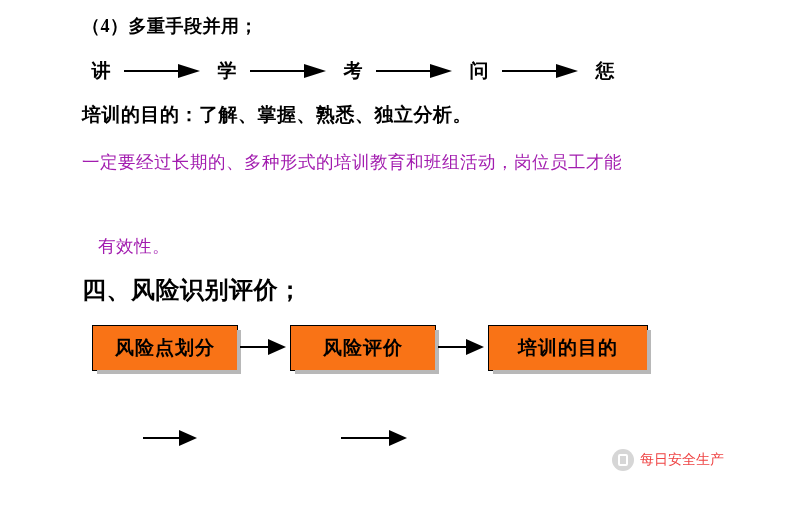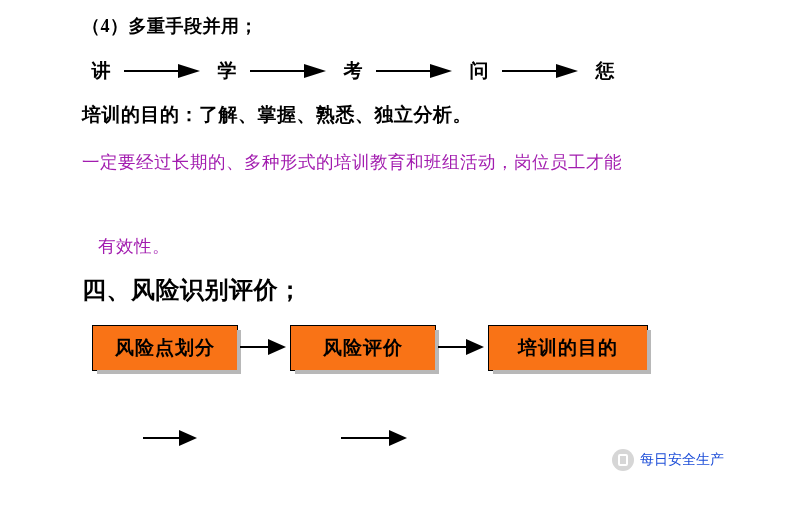--- a/index.html
+++ b/index.html
@@ -121,21 +121,21 @@
     border-left: 18px solid #000;
   }
   
   .watermark {
     position: absolute;
     right: 8px;
     bottom: 56px;
     display: flex;
     align-items: center;
     gap: 6px;
-    color: #1d4ed8;
+    color: #ef4444;
     font-size: 14px;
     font-family: "Liberation Sans", sans-serif;
   }
   .watermark .wm-logo {
     width: 22px;
     height: 22px;
     border-radius: 50%;
     background: #d6d6d6;
     position: relative;
     flex: none;

